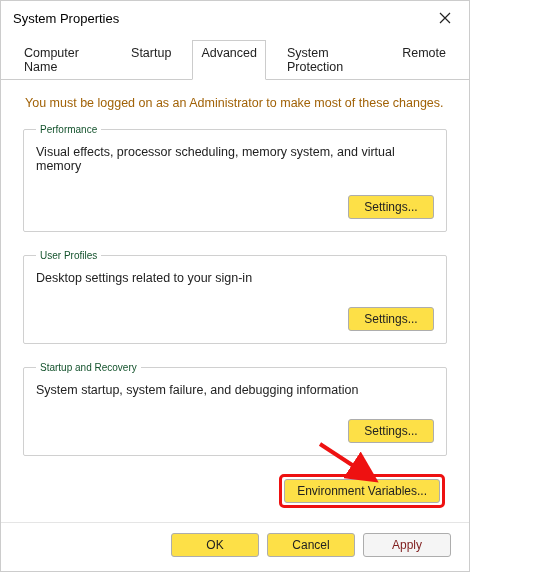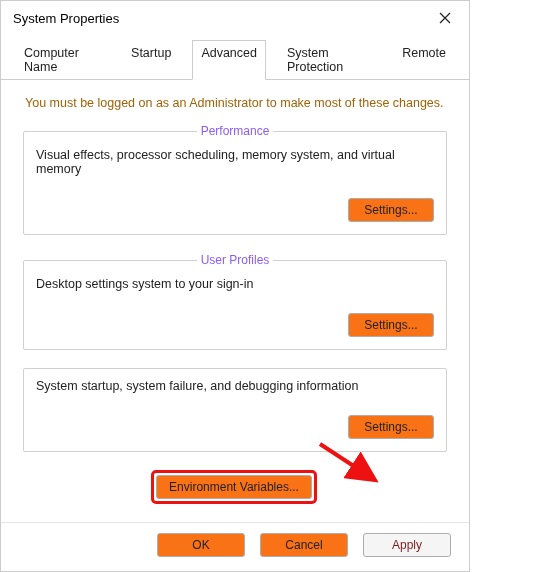--- a/index.html
+++ b/index.html
@@ -71,70 +71,69 @@
     font-size: 12.5px;
   }
   fieldset.group {
     border: 1px solid #d0d0d0;
     border-radius: 2px;
     padding: 6px 12px 12px 12px;
     margin: 0 0 18px 0;
   }
   fieldset.group legend {
     padding: 0 4px;
-    font-size: 12px;
-    color: #8b5cf6;
-    text-align: center;
+    font-size: 10px;
+    color: #14532d;
   }
   .group-desc {
     margin: 4px 0 8px 0;
     color: #222;
     font-size: 12.5px;
   }
   .btn-row {
     display: flex;
     justify-content: flex-end;
     margin-top: 22px;
   }
   button.win {
     min-width: 86px;
     height: 24px;
     padding: 0 12px;
     font-family: inherit;
     font-size: 12px;
-    background: #f97316;
+    background: #fde047;
     border: 1px solid #adadad;
     border-radius: 3px;
     cursor: pointer;
     color: #222;
   }
   button.win:disabled {
     color: #7f1d1d;
     background: #f5f5f5;
     cursor: default;
   }
   .env-row {
     display: flex;
-    justify-content: center;
+    justify-content: flex-end;
     margin: 16px 2px 0 0;
   }
   .env-btn {
     min-width: 150px;
     padding: 0 14px;
   }
   .highlight-frame {
     border: 3px solid #e11;
     border-radius: 5px;
     padding: 2px;
     display: inline-block;
   }
   .dialog-buttons {
     display: flex;
     justify-content: flex-end;
-    gap: 15px;
+    gap: 8px;
     padding: 10px 18px 14px 0;
     border-top: 1px solid #e5e5e5;
   }
   .dialog-buttons button.win { min-width: 88px; }
   
   .arrow-annot {
     position: absolute;
     pointer-events: none;
   }
 </style>
@@ -167,27 +166,28 @@
     <fieldset class="group">
       <legend>Performance</legend>
       <div class="group-desc">Visual effects, processor scheduling, memory system, and virtual memory</div>
       <div class="btn-row">
         <button class="win">Settings...</button>
       </div>
     </fieldset>
 
     <fieldset class="group">
       <legend>User Profiles</legend>
-      <div class="group-desc">Desktop settings system to your sign-in</div>
+      <div class="group-desc">Desktop settings related to your sign-in</div>
       <div class="btn-row">
         <button class="win">Settings...</button>
       </div>
     </fieldset>
 
     <fieldset class="group">
+      <legend>Startup and Recovery</legend>
       <div class="group-desc">System startup, system failure, and debugging information</div>
       <div class="btn-row">
         <button class="win">Settings...</button>
       </div>
     </fieldset>
 
     <div class="env-row">
       <span class="highlight-frame">
         <button class="win env-btn">Environment Variables...</button>
       </span>

